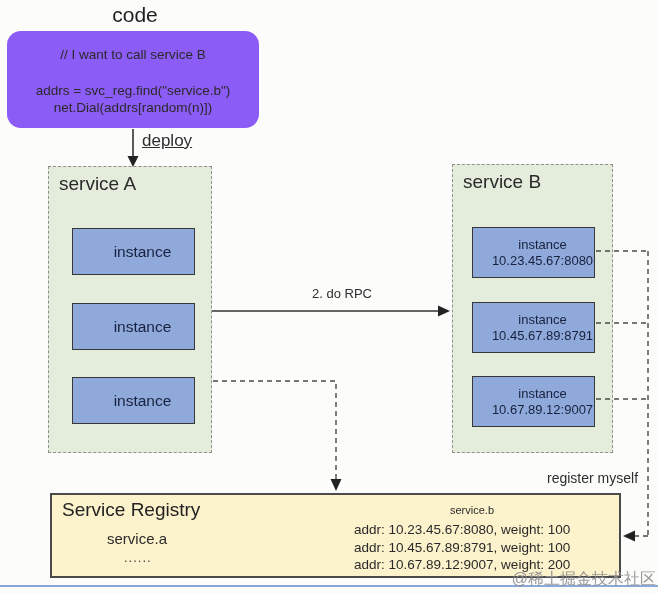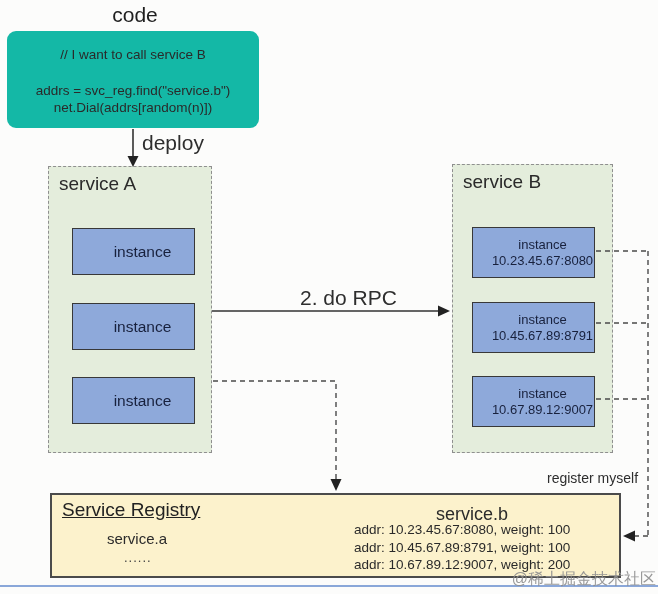--- a/index.html
+++ b/index.html
@@ -9,21 +9,21 @@
     font-family:"Liberation Sans", sans-serif;
     color:#2b2b2b;
   }
   .abs{position:absolute;}
   .code-title{
     left:95px;top:3px;width:80px;text-align:center;
     font-size:21px;color:#1f1f1f;
   }
   .code-box{
     left:7px;top:31px;width:252px;height:97px;
-    background:#14b8a6;border-radius:9px;
+    background:#8b5cf6;border-radius:14px;
     box-sizing:border-box;
   }
   .code-box .cline{position:absolute;left:0;width:100%;text-align:center;
     font-size:13.5px;color:#2a2a2a;}
   .code-comment{top:16px;}
   .code-l1{top:52px;}
   .code-l2{top:69px;}
   .svg-overlay{left:0;top:0;width:658px;height:594px;pointer-events:none;}
   .service{
     background:#e4eddc;border:1px dashed #8f8f8f;box-sizing:border-box;
@@ -36,32 +36,32 @@
     box-sizing:border-box;display:flex;flex-direction:column;
     align-items:center;justify-content:center;
     color:#18213d;
     padding-left:18px;
   }
   .inst-a{left:72px;width:123px;height:47px;font-size:15.5px;}
   .inst-a1{top:228px;} .inst-a2{top:303px;} .inst-a3{top:377px;}
   .inst-b{left:472px;width:123px;height:51px;font-size:13px;line-height:16px;}
   .inst-b1{top:227px;} .inst-b2{top:302px;} .inst-b3{top:376px;}
   .flow-label{color:#2e2e2e;white-space:nowrap;}
-  .lbl-deploy{left:142px;top:131px;font-size:21px;}
-  .lbl-rpc{left:300px;top:286px;font-size:21px;}
+  .lbl-deploy{left:142px;top:131px;font-size:17px;text-decoration:underline;}
+  .lbl-rpc{left:312px;top:286px;font-size:13px;}
   .lbl-query{left:218px;top:386px;font-size:14px;}
   .lbl-register{left:547px;top:470px;font-size:14px;}
   .registry{
     left:50px;top:493px;width:571px;height:85px;
     background:#fcf2cc;border:2px solid #4b4b4b;box-sizing:border-box;
   }
-  .reg-title{position:absolute;left:10px;top:4px;font-size:19px;color:#222;text-decoration:underline;}
+  .reg-title{position:absolute;left:10px;top:4px;font-size:19px;color:#222;}
   .reg-service-a{position:absolute;left:55px;top:35px;font-size:15px;}
   .reg-dots{position:absolute;left:72px;top:55px;font-size:13px;letter-spacing:1px;color:#444;}
-  .reg-b-name{position:absolute;left:300px;top:9px;width:240px;text-align:center;font-size:18px;}
+  .reg-b-name{position:absolute;left:300px;top:9px;width:240px;text-align:center;font-size:11px;}
   .reg-b-records{position:absolute;left:302px;top:26px;font-size:13.5px;line-height:17.5px;color:#2a2a2a;}
   .bottom-line{left:0;top:585px;width:658px;height:2px;background:#8aa7d9;}
   .watermark{
     right:2px;top:569px;font-size:16px;color:#8e8e8e;opacity:.9;
     font-family:"Liberation Sans", sans-serif;
   }
 </style>
 </head>
 <body>
 

